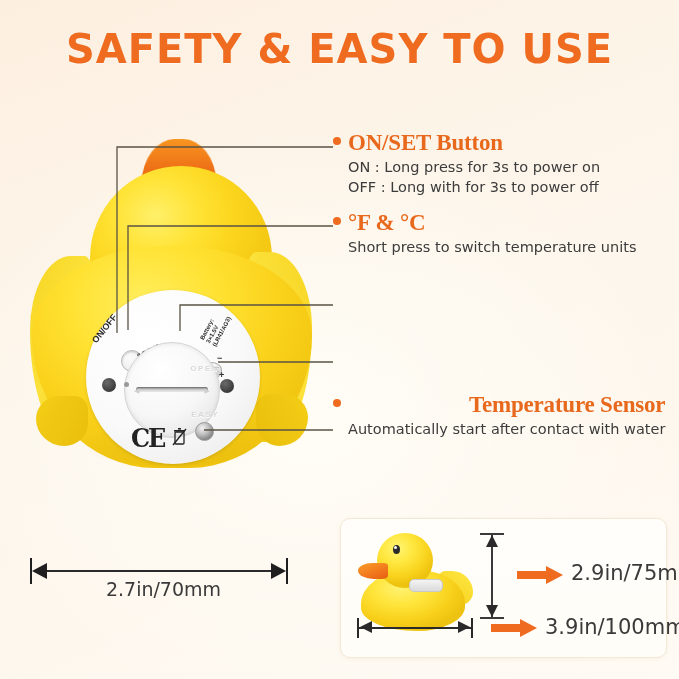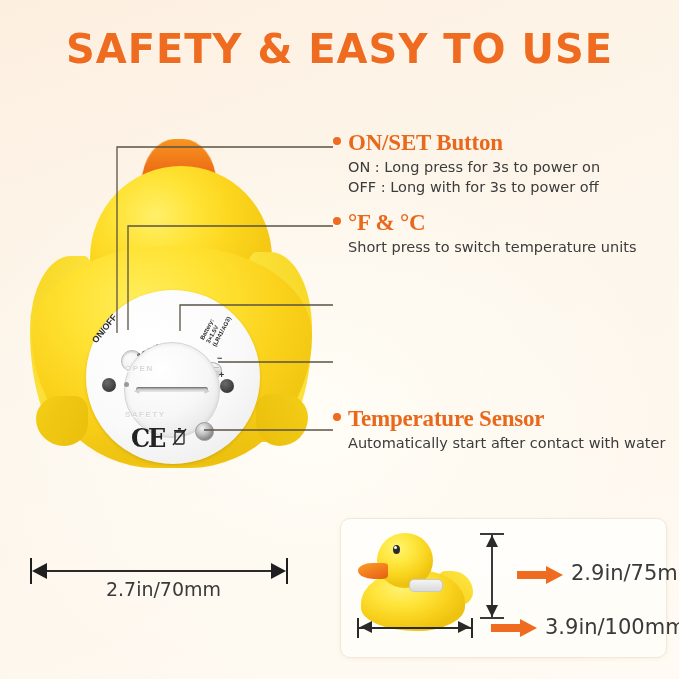--- a/index.html
+++ b/index.html
@@ -248,21 +248,21 @@
     position: absolute;
     left: 11px; top: 44px;
     width: 72px; height: 5px;
     border-radius: 3px;
     background: linear-gradient(180deg, #9D9D9D 0%, #CFCFCF 55%, #EFEFEF 100%);
     box-shadow: inset 0 1px 2px rgba(0,0,0,0.35);
   }
   .cover-txt {
     position: absolute;
     left: 0; right: 0;
-    text-align: left;
+    text-align: right;
     font-size: 8px;
     font-weight: bold;
     letter-spacing: 1.5px;
     color: #D8D8D8;
     text-shadow: 0 1px 0 #fff;
   }
   .cover-open  { top: 21px; }
   .cover-close { bottom: 18px; }
   .cover-arrow {
     position: absolute;
@@ -315,21 +315,21 @@
     margin: 2px 0 0 0;
     font-size: 14.5px;
     line-height: 18px;
     color: #3C3C3C;
     font-family: "DejaVu Sans", sans-serif;
   }
   #c-onset  { top: 130px; }
   #c-fc     { top: 210px; }
   #c-water  { top: 291px; }
   #c-batt   { top: 345px; }
-  #c-temp   { top: 406px; }
+  #c-temp   { top: 392px; text-align: right; }
 
   
   .dim-width {
     position: absolute;
     left: 30px;
     top: 558px;
     width: 258px;
     height: 48px;
   }
   .dim-width .tick {
@@ -556,21 +556,21 @@
         <div class="coil"></div>
         <div class="sign sign-minus">−</div>
         <div class="sign sign-plus">+</div>
       </div>
 
       <div class="cover">
         <div class="cover-txt cover-open">OPEN</div>
         <div class="cover-slot"></div>
         <div class="cover-arrow ca-l">◀</div>
         <div class="cover-arrow ca-r">▶</div>
-        <div class="cover-txt cover-close">SAFETY</div>
+        <div class="cover-txt cover-close">EASY</div>
       </div>
 
       <div class="sensor-temp"></div>
 
       <div class="dot-dark-l"></div>
       <div class="dot-tiny"></div>
       <div class="dot-dark-r"></div>
 
       <div class="ce-mark">CE</div>
 

